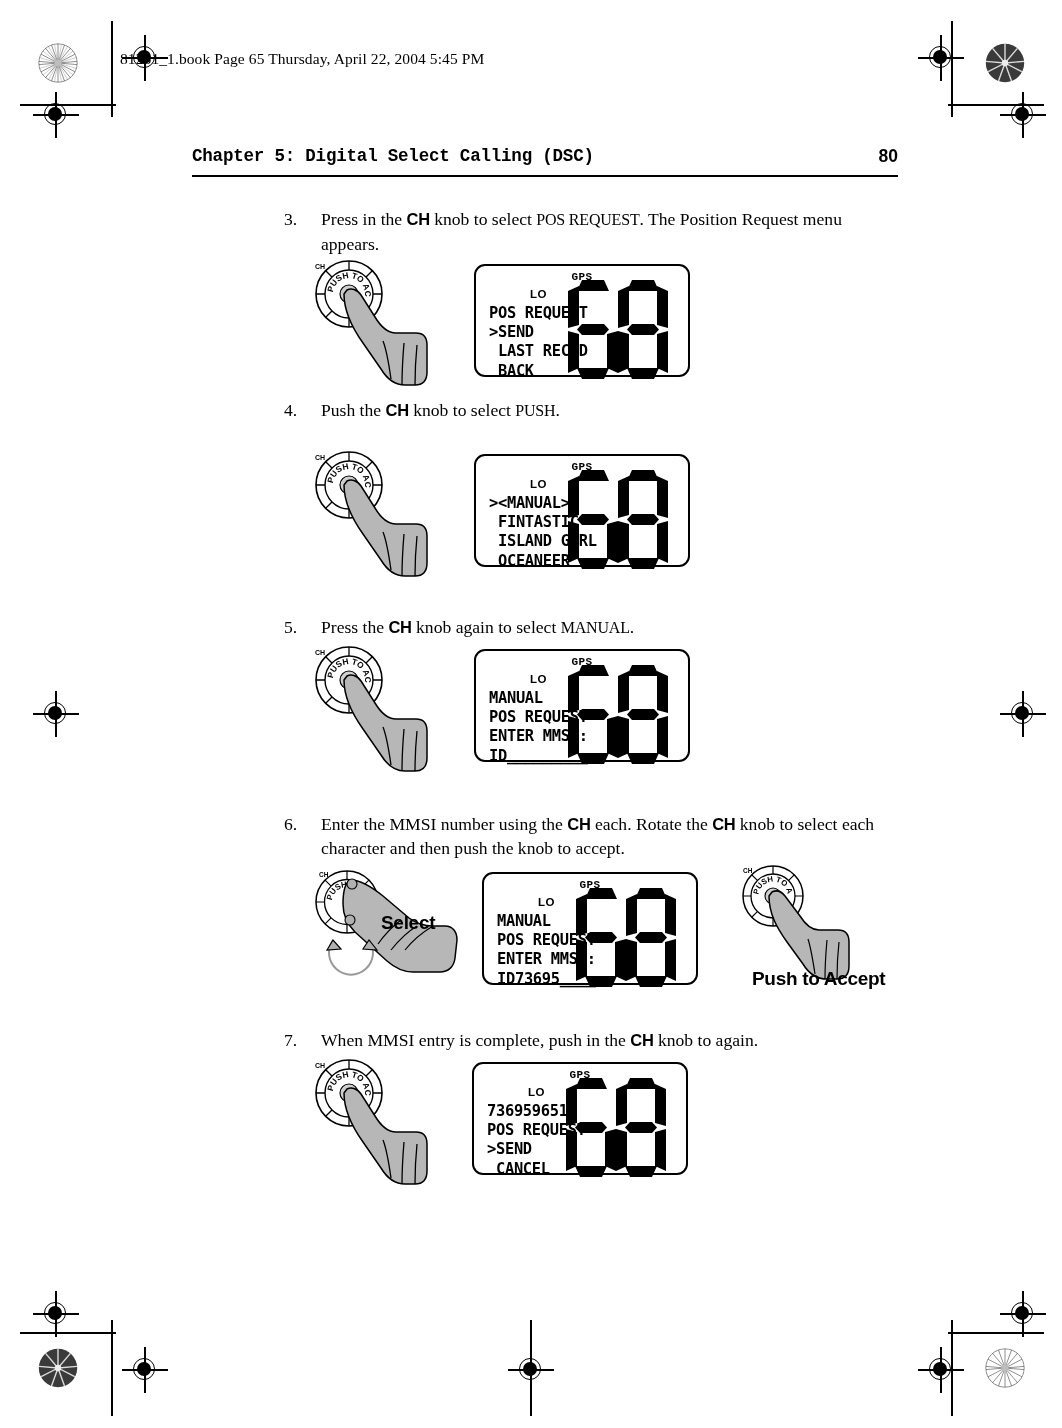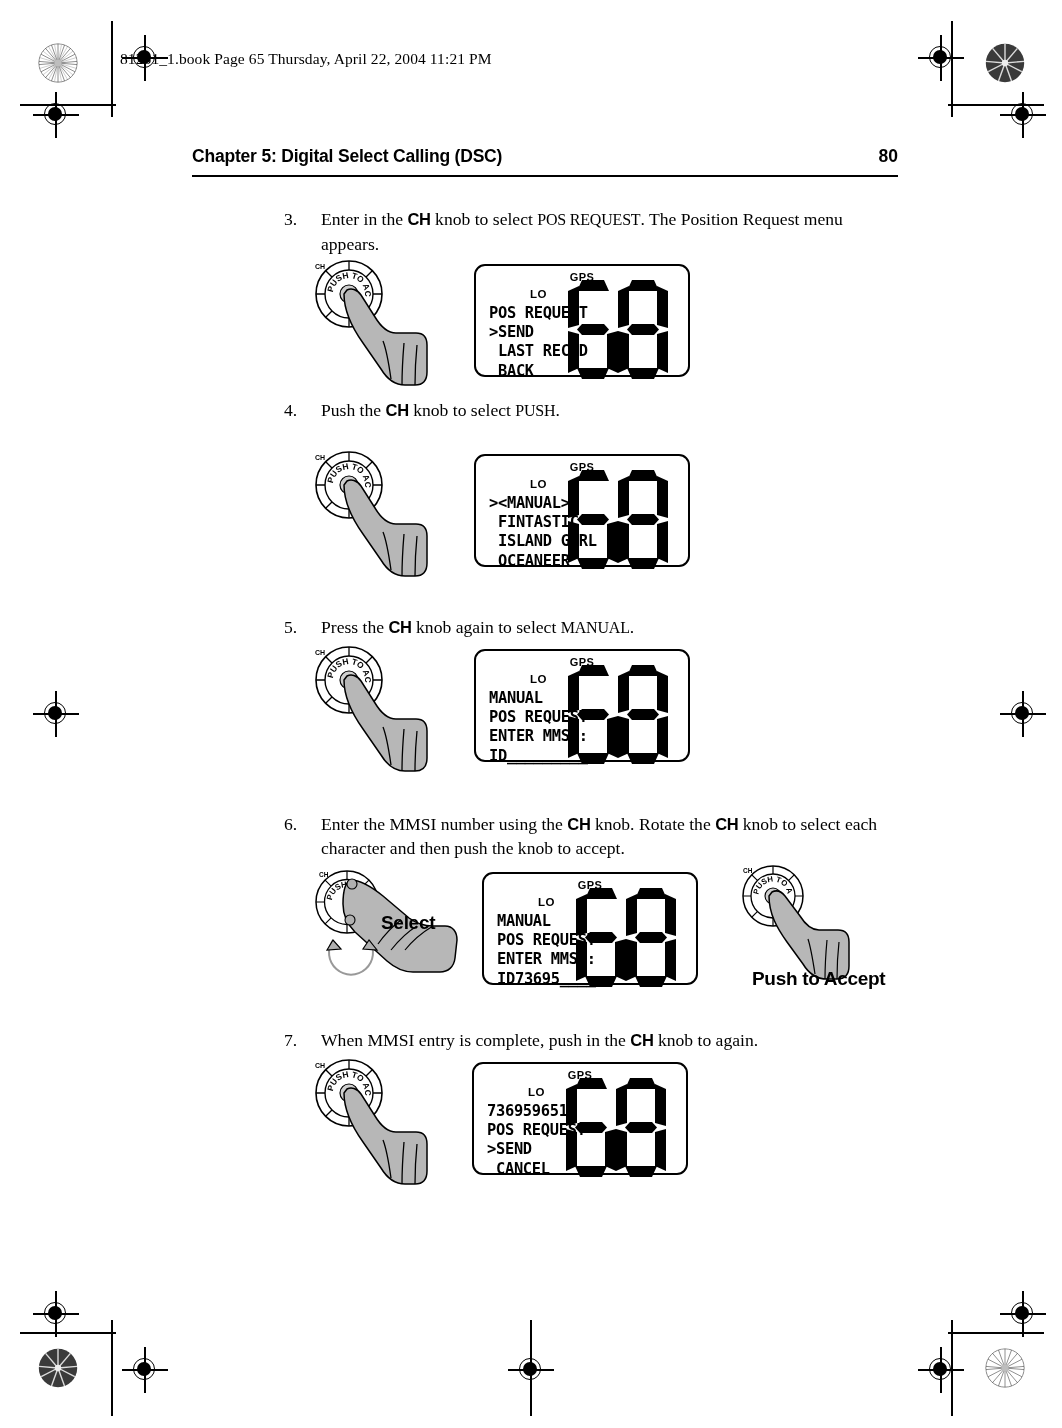--- a/index.html
+++ b/index.html
@@ -81,21 +81,21 @@
     white-space: nowrap;
   }
 
   .running-head {
     position: absolute;
     left: 192px;
     top: 146px;
     width: 706px;
   }
   .running-head .rh-title {
-    font-family: Liberation Sans, sans-serif;
+    font-family: Liberation Mono, monospace;
     font-size: 17.5px;
     font-weight: 600;
     letter-spacing: -0.2px;
     float: left;
   }
   .running-head .rh-page {
     font-family: "Liberation Sans", sans-serif;
     font-size: 17.5px;
     font-weight: 600;
     float: right;
@@ -145,21 +145,21 @@
     background: #fff;
     border: 2.6px solid #000;
     border-radius: 11px;
     box-sizing: border-box;
   }
   .lcd .gps {
     position: absolute;
     left: 0; right: 0;
     top: 5px;
     text-align: center;
-    font-family: Liberation Sans, sans-serif;
+    font-family: Liberation Mono, monospace;
     font-size: 11px;
     font-weight: bold;
     letter-spacing: 0.4px;
   }
   .lcd .lo {
     position: absolute;
     left: 22px;
     top: 22px;
     font-family: "Liberation Sans", sans-serif;
     font-size: 11.5px;
@@ -411,34 +411,34 @@
   <div class="trim-line" style="left:111px;top:21px;width:1.6px;height:96px;"></div>
   <div class="trim-line" style="left:951px;top:21px;width:1.6px;height:96px;"></div>
   <div class="trim-line" style="left:20px;top:104px;width:96px;height:1.6px;"></div>
   <div class="trim-line" style="left:948px;top:104px;width:96px;height:1.6px;"></div>
   <div class="trim-line" style="left:111px;top:1320px;width:1.6px;height:96px;"></div>
   <div class="trim-line" style="left:951px;top:1320px;width:1.6px;height:96px;"></div>
   <div class="trim-line" style="left:20px;top:1332px;width:96px;height:1.6px;"></div>
   <div class="trim-line" style="left:948px;top:1332px;width:96px;height:1.6px;"></div>
   <div class="trim-line" style="left:530px;top:1320px;width:1.6px;height:96px;"></div>
 
-  <div class="filestamp">81231_1.book  Page 65  Thursday, April 22, 2004  11:21 PM</div>
+  <div class="filestamp">81231_1.book  Page 65  Thursday, April 22, 2004  5:45 PM</div>
 </div>
 
 <div class="page-content">
 
   <div class="running-head">
     <span class="rh-title">Chapter 5: Digital Select Calling (DSC)</span>
     <span class="rh-page">80</span>
   </div>
   <div class="rh-rule"></div>
 
   <div class="step" style="left:284px;top:207px;width:620px;">
     <span class="num">3.</span>
-    <span class="txt"><span>Enter in the </span><span class="ch">CH</span><span> knob to select </span><span class="sans">POS REQUEST</span><span>. The Position Request menu appears.</span></span>
+    <span class="txt"><span>Press in the </span><span class="ch">CH</span><span> knob to select </span><span class="sans">POS REQUEST</span><span>. The Position Request menu appears.</span></span>
   </div>
 
   <div class="knob-fig" style="left:303px;top:257px;">
     <svg width="132" height="133" viewBox="0 0 132 133" aria-hidden="true">
       <text x="12" y="12" font-family="Liberation Sans, sans-serif" font-size="7" font-weight="bold" fill="#000">CH</text>
       <g>
         <circle cx="46" cy="37" r="33" fill="#ffffff" stroke="#000" stroke-width="1.6"></circle>
         <g stroke="#000" stroke-width="1.3" fill="none">
           <line x1="46" y1="4" x2="46" y2="70"></line>
           <line x1="13" y1="37" x2="79" y2="37"></line>
@@ -552,21 +552,21 @@
     <div class="lo">LO</div>
     <div class="lcd-lines">MANUAL
 POS REQUEST
 ENTER MMSI:
 ID_________</div>
     <div class="segdisp"><span class="digit"><i class="seg-a"></i><i class="seg-c"></i><i class="seg-d"></i><i class="seg-e"></i><i class="seg-f"></i><i class="seg-g"></i></span><span class="digit"><i class="seg-a"></i><i class="seg-b"></i><i class="seg-c"></i><i class="seg-d"></i><i class="seg-e"></i><i class="seg-f"></i><i class="seg-g"></i></span></div>
   </div>
 
   <div class="step" style="left:284px;top:812px;width:625px;">
     <span class="num">6.</span>
-    <span class="txt"><span>Enter the MMSI number using the </span><span class="ch">CH</span><span> knob. Rotate the </span><span class="ch">CH</span><span> knob to select each character and then push the knob to accept.</span></span>
+    <span class="txt"><span>Enter the MMSI number using the </span><span class="ch">CH</span><span> each. Rotate the </span><span class="ch">CH</span><span> knob to select each character and then push the knob to accept.</span></span>
   </div>
 
   <div class="knob-fig" style="left:305px;top:866px;">
     <svg width="160" height="128" viewBox="0 0 160 128" aria-hidden="true">
       <text x="14" y="11" font-family="Liberation Sans, sans-serif" font-size="6.5" font-weight="bold" fill="#000">CH</text>
       <circle cx="42" cy="36" r="31" fill="#ffffff" stroke="#000" stroke-width="1.5"></circle>
       <g stroke="#000" stroke-width="1.2" fill="none">
         <line x1="42" y1="5" x2="42" y2="67"></line>
           <line x1="11" y1="36" x2="73" y2="36"></line>
         <line x1="20.1" y1="14.1" x2="63.9" y2="57.9"></line>

